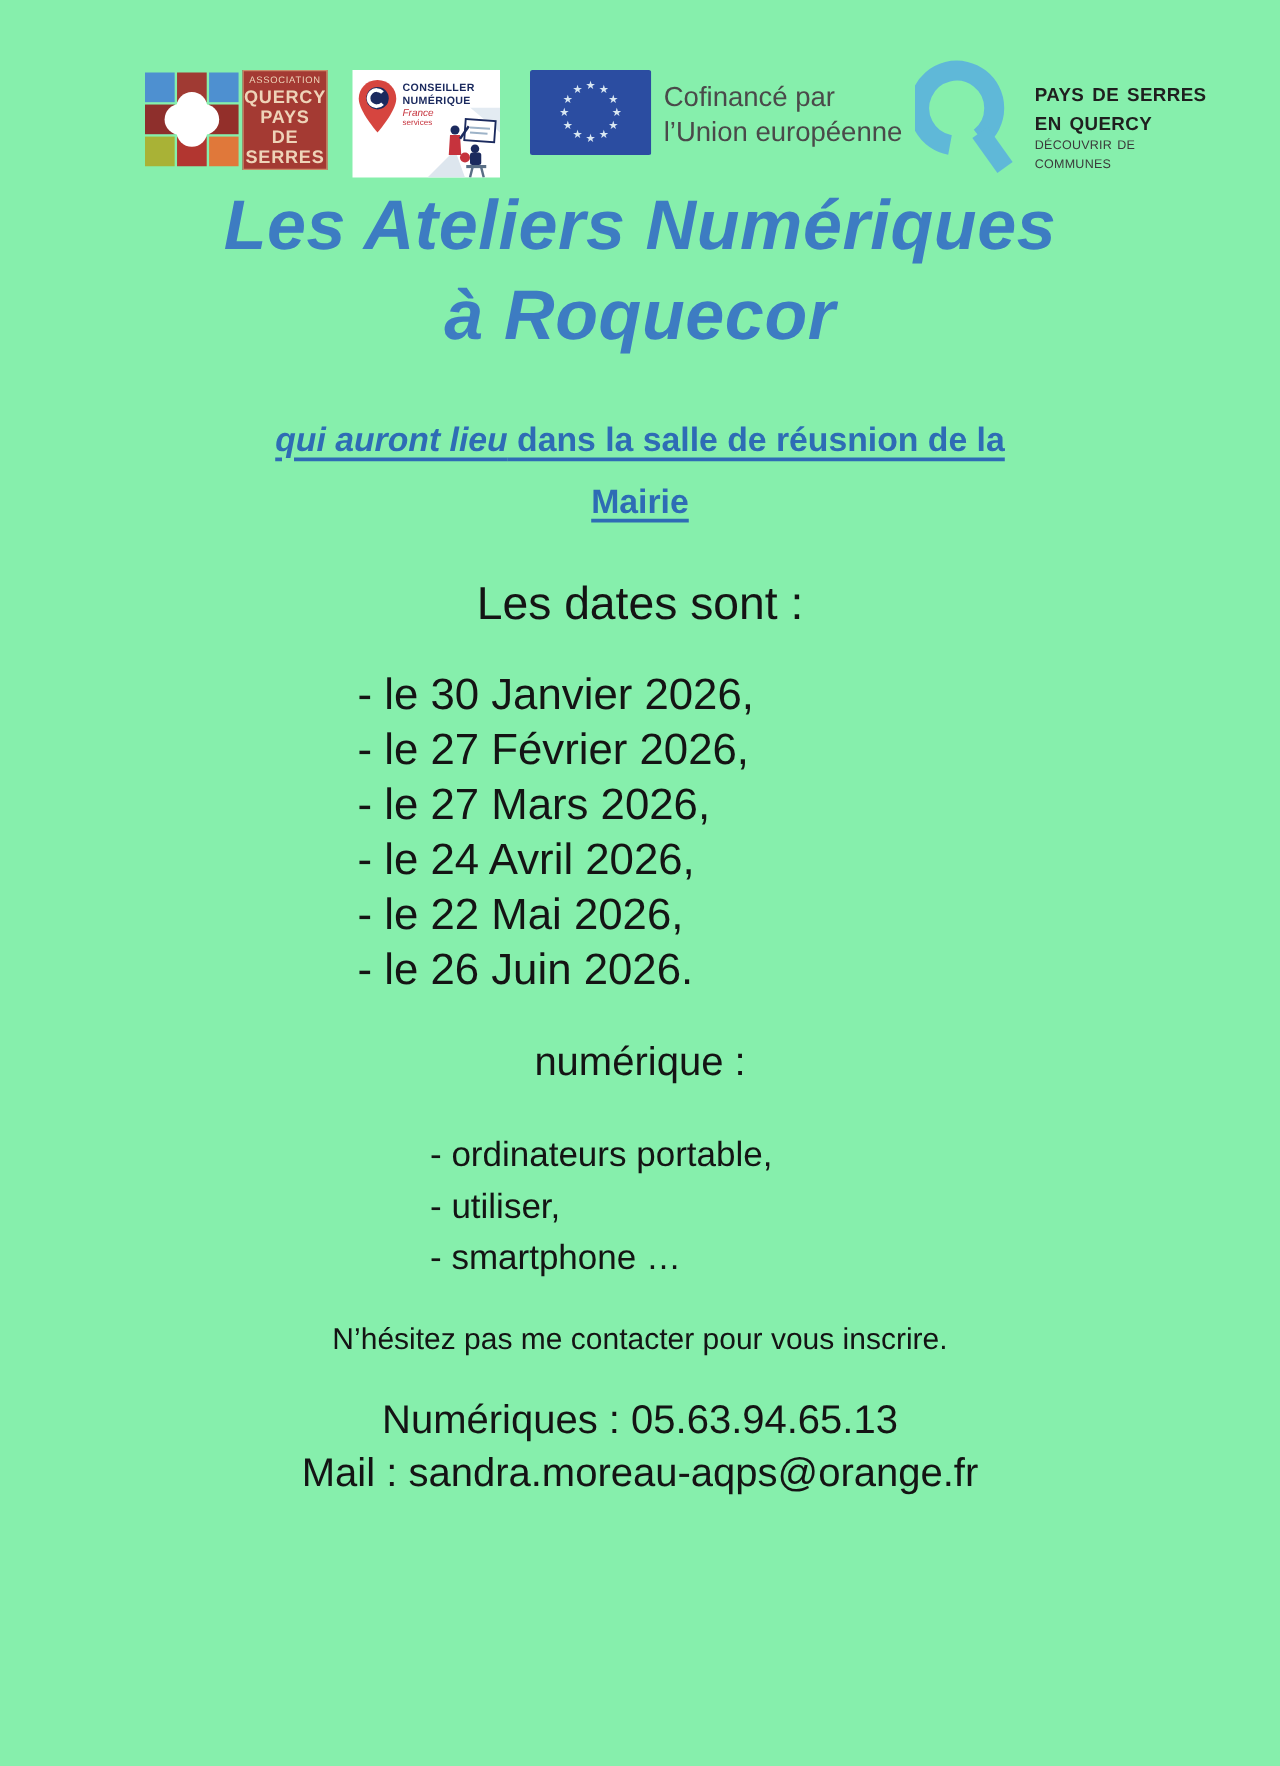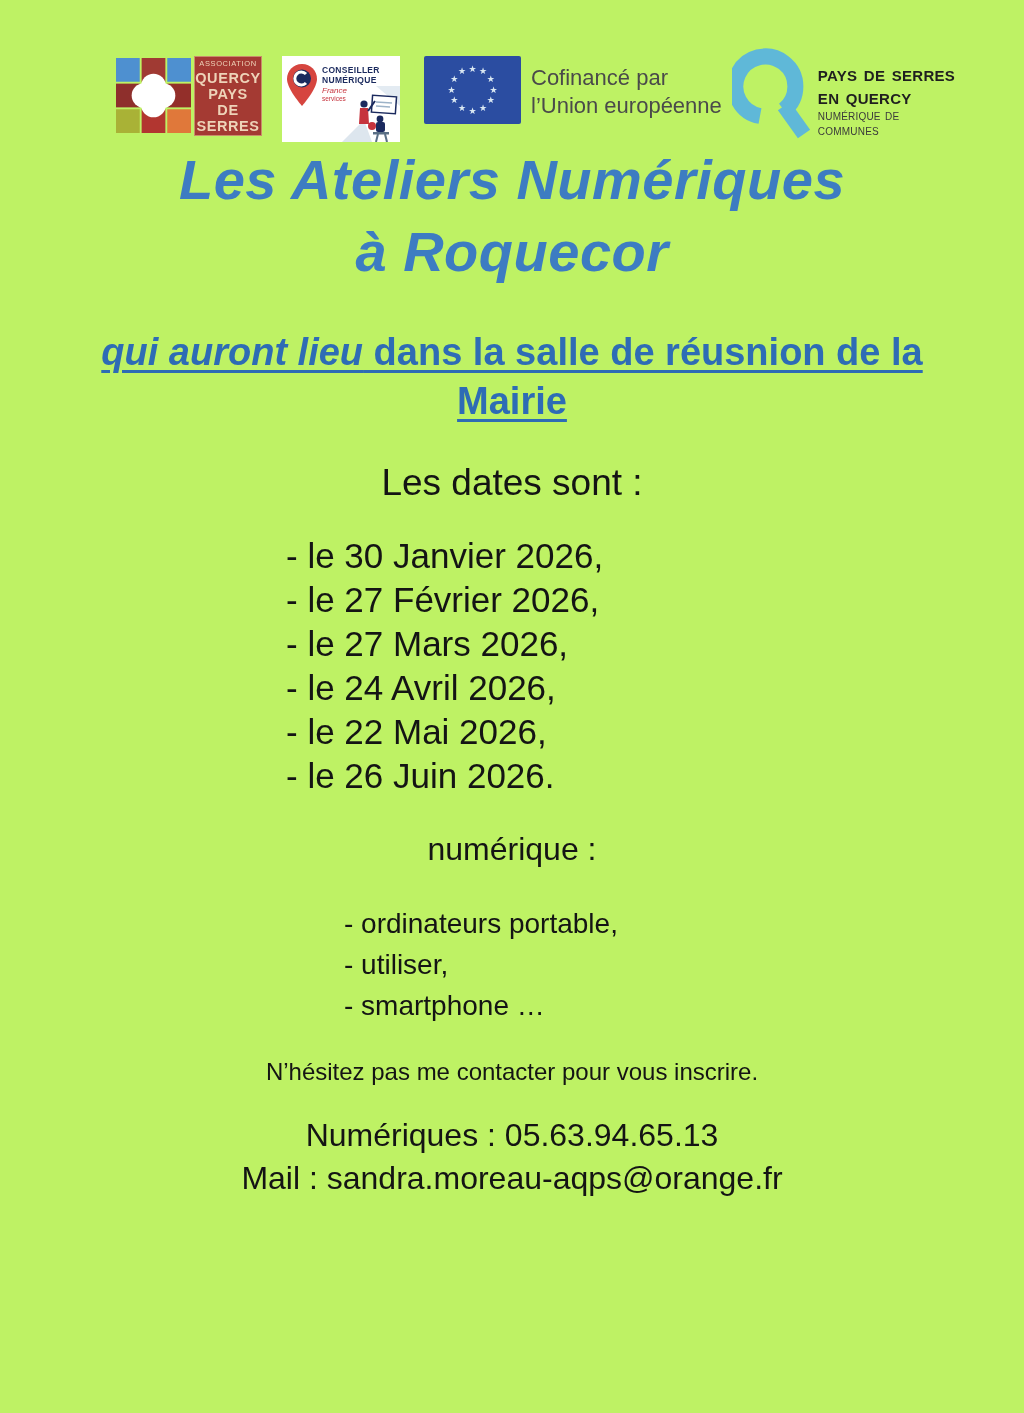--- a/index.html
+++ b/index.html
@@ -1,18 +1,18 @@
 <!DOCTYPE html>
 <html><head>
 <meta charset="utf-8">
 <style>
   html,body{margin:0;padding:0;}
   .page{
     width:1024px;height:1413px;
-    background:#bef264;
+    background:#86efac;
     font-family:"Liberation Sans", sans-serif;
     color:#1c1c1c;
     overflow:hidden;
     position:relative;
   }
   
   .header{
     display:flex;
     align-items:flex-start;
     padding:56px 60px 0 116px;
@@ -28,33 +28,33 @@
   }
   .quercy-assoc{font-size:7.5px;letter-spacing:.6px;color:#eeD3b8;color:#eed3b8;margin-bottom:2px;}
   .quercy-line{font-size:14.5px;font-weight:bold;letter-spacing:.6px;color:#eed3b8;line-height:16px;text-align:center;}
   .logo-conseiller{position:relative;width:118px;height:86px;margin-left:20px;flex:none;background:#ffffff;}
   .cn-text{position:absolute;left:40px;top:9px;}
   .cn-title{font-size:8.5px;font-weight:bold;color:#1b2a5e;letter-spacing:.3px;line-height:10px;}
   .cn-france{font-size:8px;font-style:italic;color:#c6333d;line-height:9px;margin-top:1px;}
   .cn-services{font-size:6.5px;color:#c6333d;line-height:8px;}
   .logo-eu{display:flex;margin-left:24px;flex:none;}
   .eu-caption{margin-left:10px;padding-top:8px;font-size:22px;line-height:28px;color:#4a4a4a;}
-  .logo-pays{display:flex;margin-left:10px;margin-top:-12px;flex:none;}
+  .logo-pays{display:flex;margin-left:10px;margin-top:-12px;flex:none;gap:10px;}
   .pays-text{margin-left:4px;padding-top:18px;}
   .pays-big{font-size:22px;font-weight:bold;color:#1f1f1f;font-variant:small-caps;line-height:23px;letter-spacing:.3px;}
   .pays-small{font-size:14.5px;color:#3a3a3a;font-variant:small-caps;line-height:15px;letter-spacing:.2px;}
   
   .title{
     margin-top:44px;text-align:center;
     font-size:56px;font-weight:bold;font-style:italic;
     color:#3d7cc2;line-height:72px;letter-spacing:.5px;
   }
   .subtitle{
     margin-top:40px;text-align:center;
-    font-size:38px;font-weight:bold;color:#2e6cb5;line-height:49px;
+    font-size:27px;font-weight:bold;color:#2e6cb5;line-height:49px;
   }
   .subtitle .u{
     text-decoration:underline;
     text-decoration-thickness:3px;
     text-underline-offset:5px;
     text-decoration-color:#2e6cb5;
   }
   .subtitle .it{font-style:italic;}
   .schedule{margin-top:42px;text-align:center;font-size:32px;color:#141414;}
   .dates-heading{margin-top:36px;text-align:center;font-size:37px;color:#141414;}
@@ -152,21 +152,21 @@
     </div>
 
     <div class="logo-pays">
       <svg width="82" height="104" viewBox="0 0 82 104">
         <path d="M 28 72 A 30 30 0 1 1 52 66" stroke="#5fb8d8" stroke-width="16" fill="none" stroke-linecap="butt"></path>
         <line x1="52" y1="62" x2="72" y2="90" stroke="#5fb8d8" stroke-width="15"></line>
       </svg>
       <div class="pays-text">
         <div class="pays-big">pays de serres</div>
         <div class="pays-big">en quercy</div>
-        <div class="pays-small">numérique de</div>
+        <div class="pays-small">découvrir de</div>
         <div class="pays-small">communes</div>
       </div>
     </div>
   </div>
 
   <div class="title">
     <div>Les Ateliers Numériques</div>
     <div>à Roquecor</div>
   </div>
 

